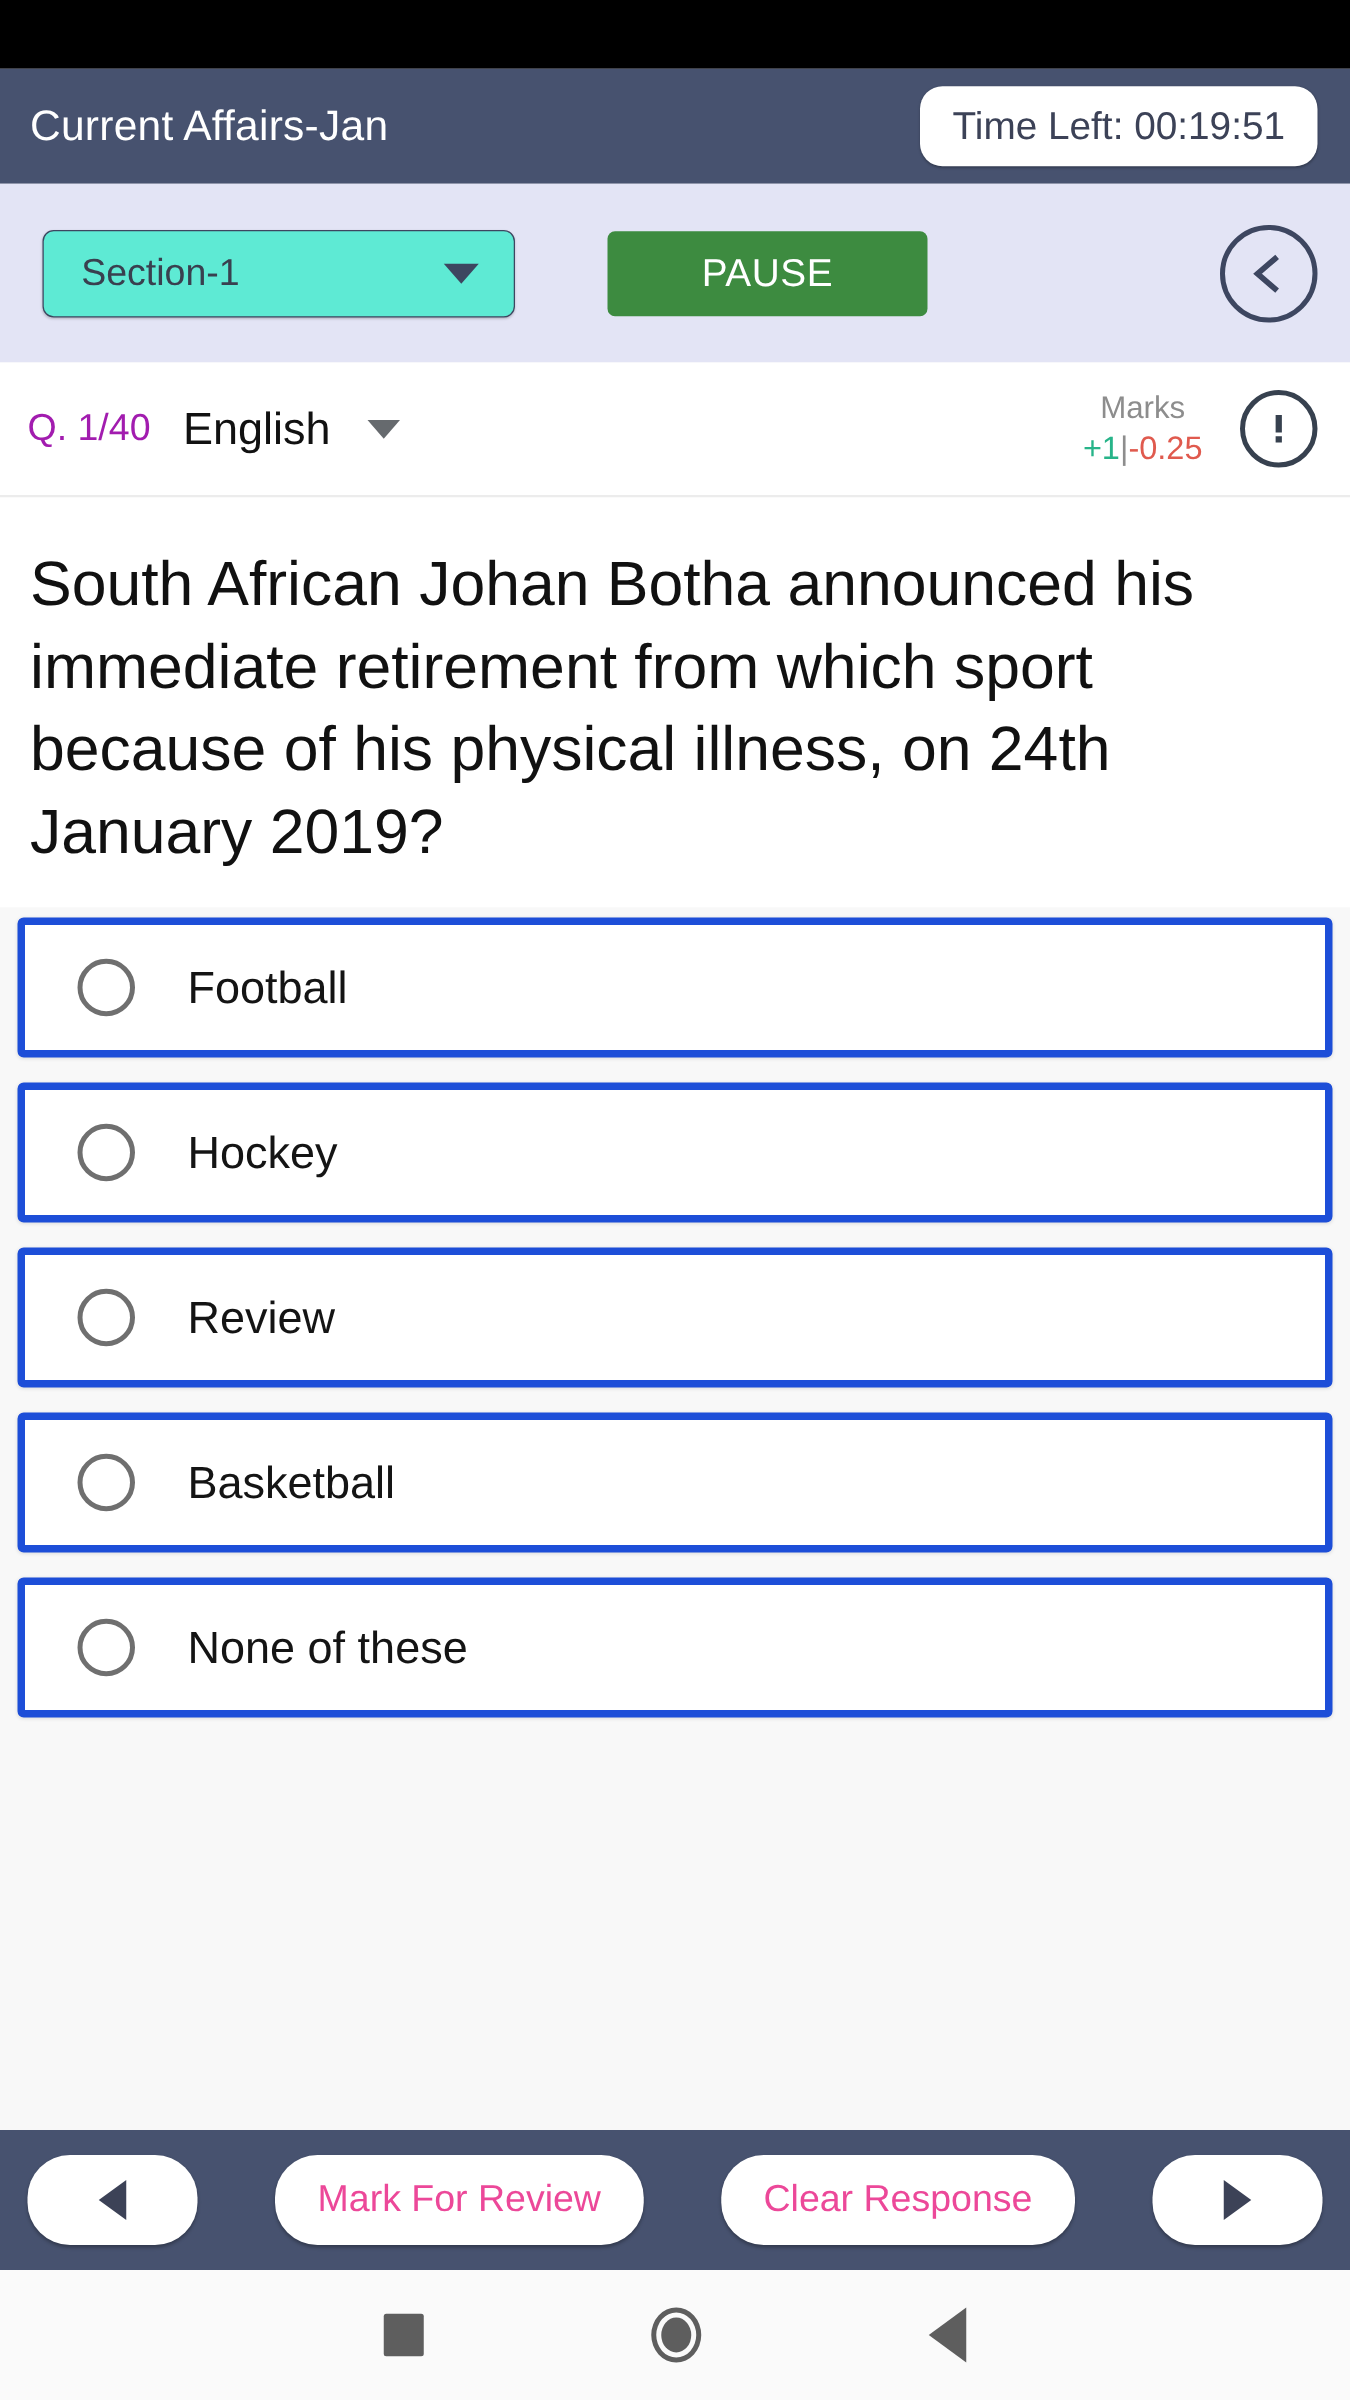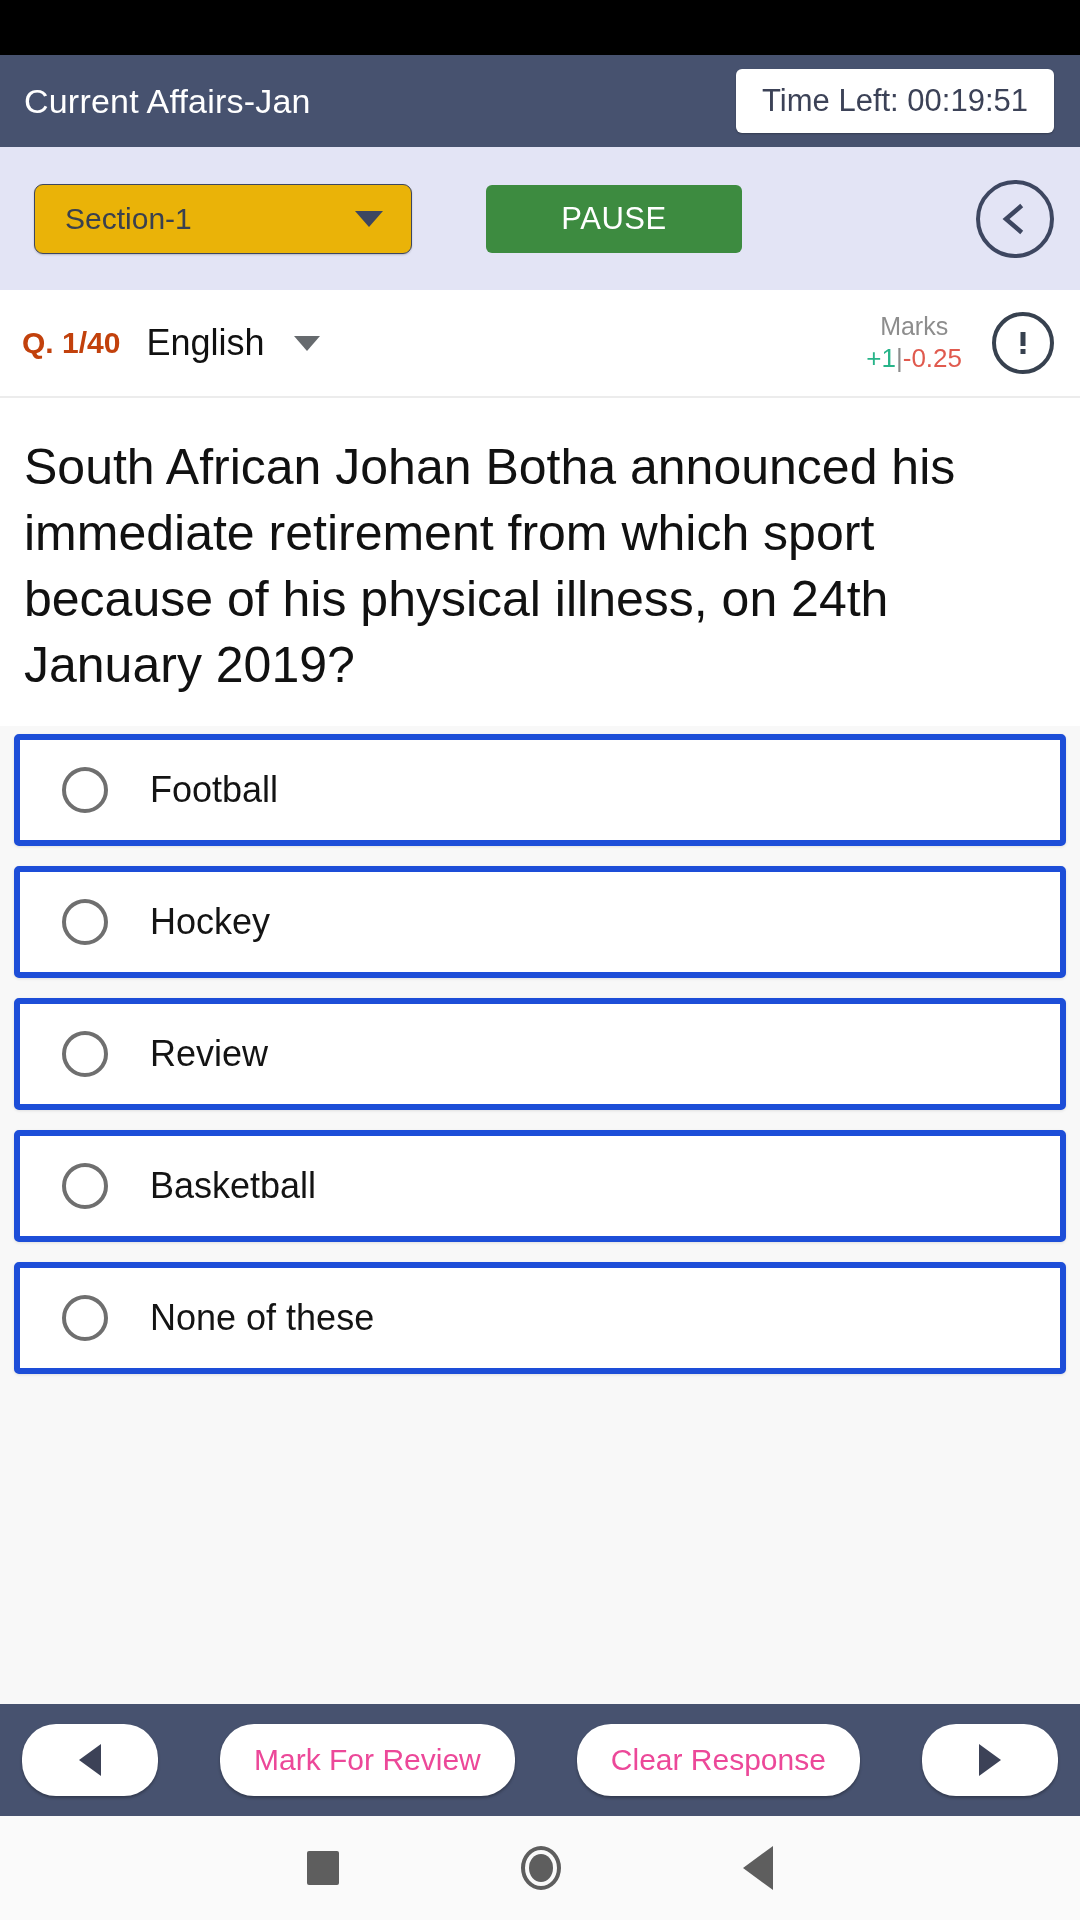--- a/index.html
+++ b/index.html
@@ -37,42 +37,42 @@
     justify-content: space-between;
     padding: 0 26px 0 24px;
   }
   .app-title {
     color: #ffffff;
     font-size: 34px;
     letter-spacing: 0.2px;
   }
   .timer-pill {
     background: #ffffff;
-    border-radius: 6px;
+    border-radius: 18px;
     padding: 14px 26px;
     font-size: 31px;
     color: #3c4257;
     box-shadow: 0 1px 2px rgba(0,0,0,0.28);
     min-width: 282px;
     text-align: center;
   }
 
   
   .section-bar {
     flex: 0 0 143px;
     background: #e3e4f5;
     display: flex;
     align-items: center;
     padding: 0 26px 0 34px;
     gap: 0;
   }
   .section-select {
     width: 378px;
     height: 70px;
-    background: #eab308;
+    background: #5eead4;
     border: 1.5px solid #3d4660;
     border-radius: 9px;
     display: flex;
     align-items: center;
     justify-content: space-between;
     padding: 0 28px 0 30px;
     box-shadow: 0 1px 2px rgba(0,0,0,0.2);
     gap: 30px;
   }
   .section-select-label {
@@ -114,23 +114,22 @@
   .qmeta {
     flex: 0 0 108px;
     background: #ffffff;
     display: flex;
     align-items: center;
     padding: 0 26px 0 22px;
     border-bottom: 2px solid #ececec;
   }
   .q-index {
     font-size: 30px;
-    color: #c2410c;
+    color: #a21caf;
     margin-right: 26px;
-    font-weight: bold;
   }
   .lang-select {
     display: flex;
     align-items: center;
     gap: 30px;
   }
   .lang-label {
     font-size: 36px;
     color: #111111;
   }

